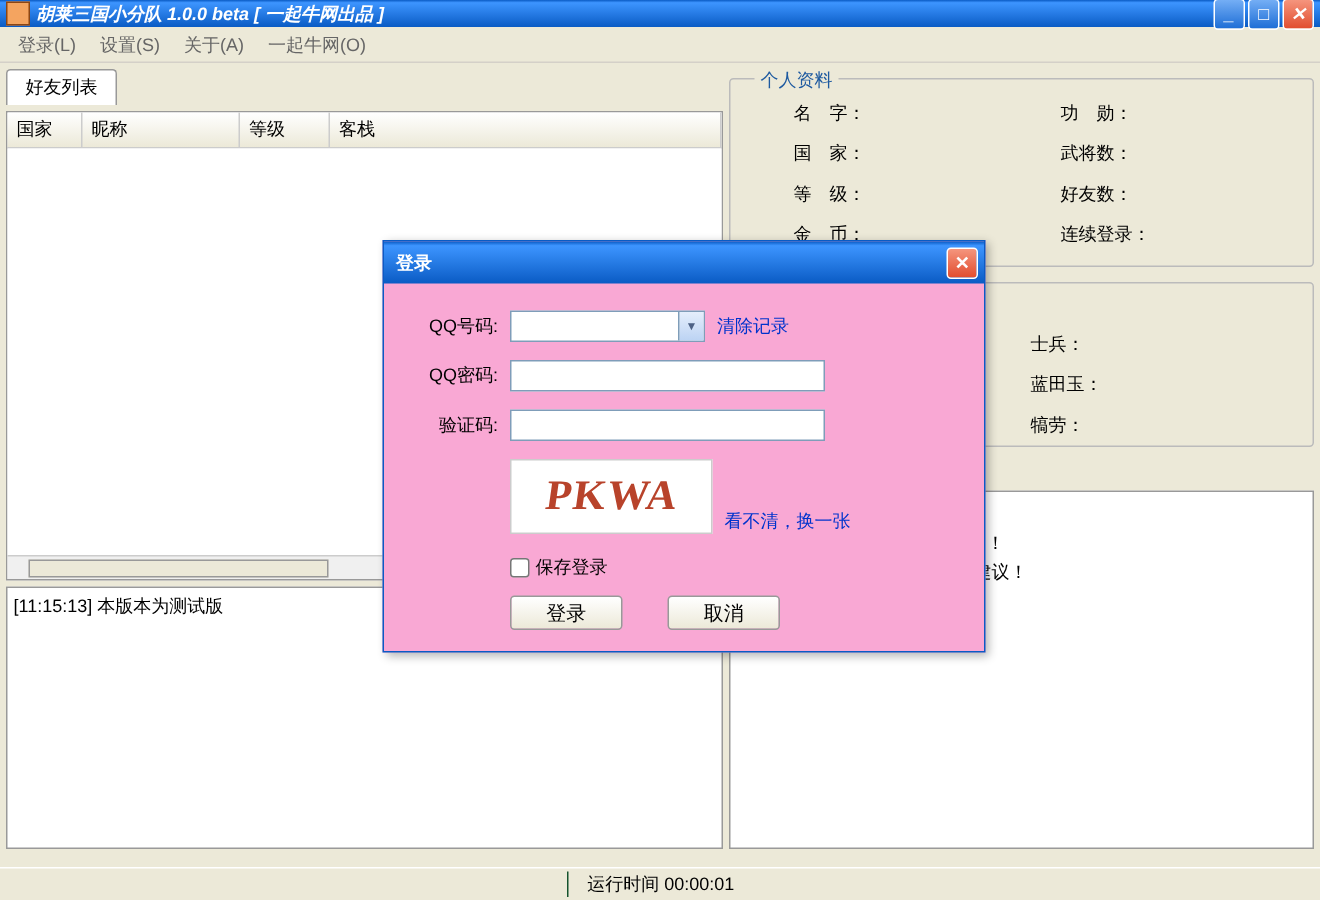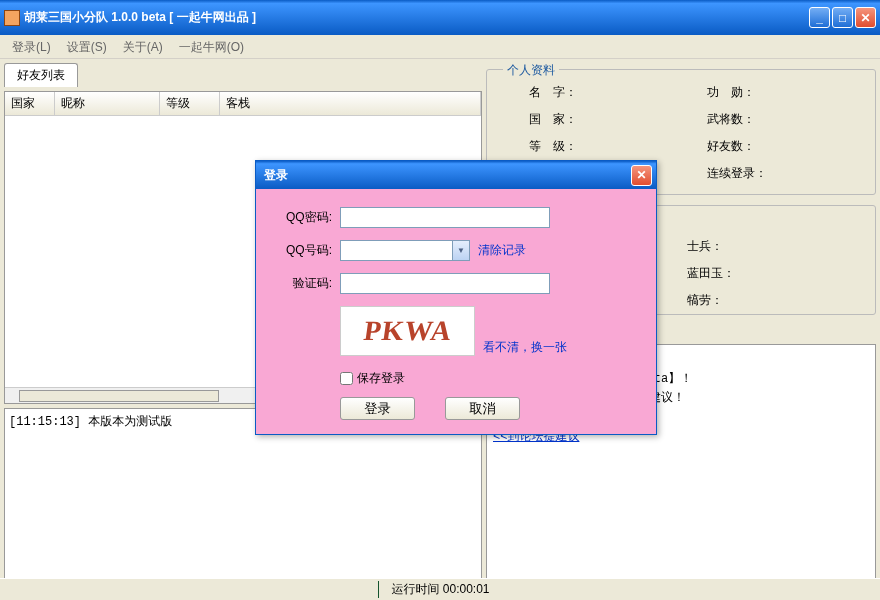--- a/index.html
+++ b/index.html
@@ -1,32 +1,32 @@
 <!DOCTYPE html>
 <html><head>
 <meta charset="utf-8">
 <style>
 * { box-sizing: border-box; margin: 0; padding: 0; }
 body { font-family: "Microsoft YaHei", SimSun, Arial, sans-serif; font-size: 12px; background: #ece9d8; width: 880px; height: 600px; overflow: hidden; position: relative; }
 
 
-.titlebar { height: 35px; background: linear-gradient(#0a5bc4, #3d95ff 10%, #0a5bc4); display: flex; align-items: center; padding: 0 4px; color: #fff; }
+.titlebar { height: 18px; background: linear-gradient(#0a5bc4, #3d95ff 10%, #0a5bc4); display: flex; align-items: center; padding: 0 4px; color: #fff; font-style: italic; }
 .titlebar .app-icon { width: 16px; height: 16px; background: #f4a460; margin-right: 4px; border: 1px solid #8b4513; }
 .titlebar .title-text { flex: 1; font-weight: bold; font-size: 12px; }
 .win-btns { display: flex; gap: 2px; }
 .win-btn { width: 21px; height: 21px; border: 1px solid #fff; border-radius: 3px; display: flex; align-items: center; justify-content: center; font-weight: bold; cursor: pointer; }
 .win-min, .win-max { background: linear-gradient(#74aef5, #1e6ed6); color: #fff; }
 .win-close { background: linear-gradient(#f5957d, #e14d2f); color: #fff; }
 
 
 .menubar { height: 24px; background: #ece9d8; display: flex; align-items: flex-end; padding: 0 4px; border-bottom: 1px solid #d4d0c8; }
 .menubar span { padding: 2px 8px; color: #666; cursor: pointer; }
 
 
-.content { display: flex; height: calc(600px - 26px - 24px - 22px); padding: 4px; gap: 4px; font-family: Liberation Mono, monospace; }
+.content { display: flex; height: calc(600px - 26px - 24px - 22px); padding: 4px; gap: 4px; }
 .left-pane { flex: 1; display: flex; flex-direction: column; gap: 4px; }
 .right-pane { width: 390px; display: flex; flex-direction: column; gap: 4px; }
 
 
 .tab-header { display: flex; }
 .tab { background: #fff; border: 1px solid #999; border-bottom: none; padding: 3px 12px; border-radius: 3px 3px 0 0; }
 
 
 .table-wrap { flex: 1; background: #fff; border: 1px solid #999; display: flex; flex-direction: column; }
 .thead { display: flex; background: linear-gradient(#fff, #ece9d8); border-bottom: 1px solid #ccc; }
@@ -175,32 +175,32 @@
   <div class="seg"><span>运行时间</span>&nbsp;<span>00:00:01</span></div>
 </div>
 
 <div class="dialog">
   <div class="dlg-title">
     <span>登录</span>
     <div class="dlg-close">✕</div>
   </div>
   <div class="dlg-body">
     <div class="form-row">
-      <div class="form-label">QQ密码:</div>
-      <input type="password" style="width: 210px;">
-    </div>
-    <div class="form-row">
       <div class="form-label">QQ号码:</div>
       <div class="combo">
         <input type="text" style="">
         <div class="arrow">▼</div>
       </div>
       <span class="link">清除记录</span>
     </div>
     <div class="form-row">
+      <div class="form-label">QQ密码:</div>
+      <input type="password" style="width: 210px;">
+    </div>
+    <div class="form-row">
       <div class="form-label">验证码:</div>
       <input type="text" style="width: 210px;">
     </div>
     <div class="cap-row">
       <div class="captcha-img">
         <span class="captcha-text">PKWA</span>
       </div>
       <span class="link">看不清，换一张</span>
     </div>
     <div class="check-row">

